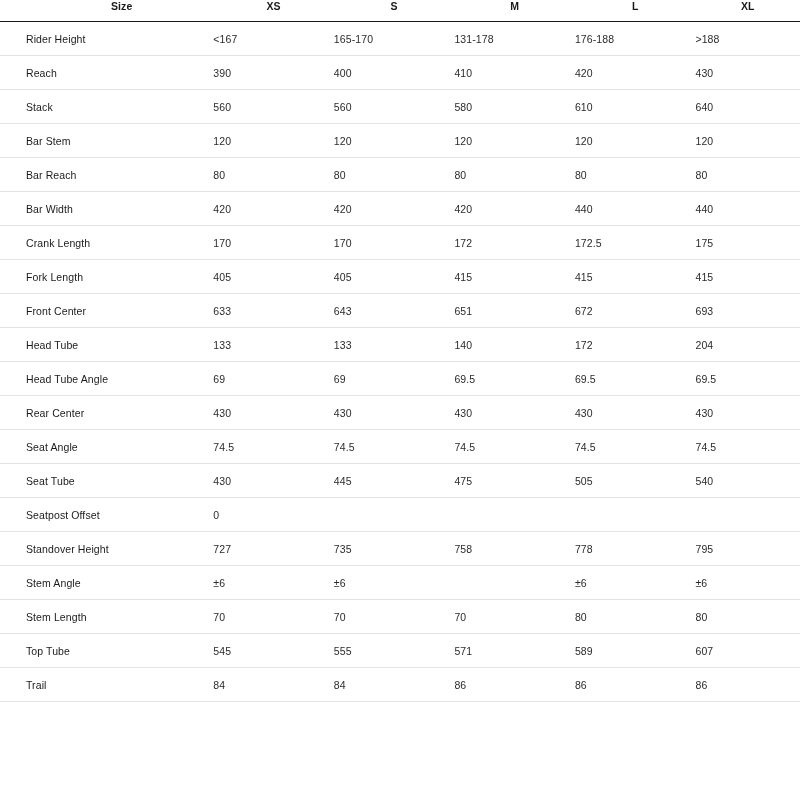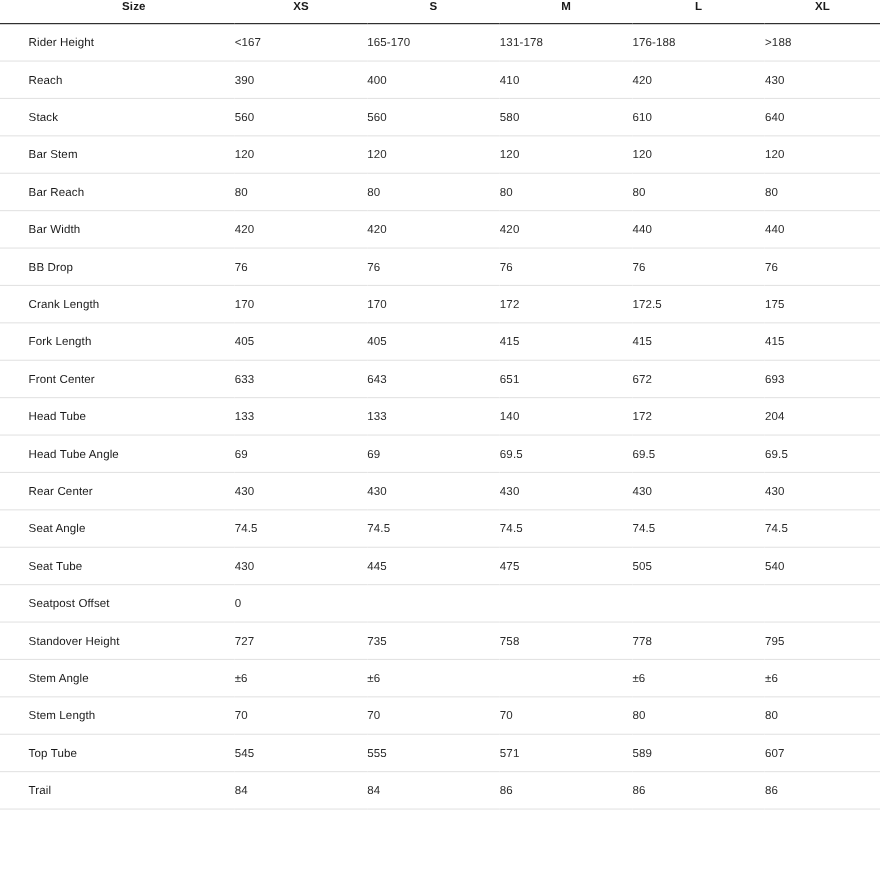--- a/index.html
+++ b/index.html
@@ -121,28 +121,20 @@
         </tr>
         <tr>
           <td class="row-label">Bar Width</td>
           <td class="row-value">420</td>
           <td class="row-value">420</td>
           <td class="row-value">420</td>
           <td class="row-value">440</td>
           <td class="row-value">440</td>
         </tr>
         <tr>
-          <td class="row-label">BB Drop</td>
-          <td class="row-value">76</td>
-          <td class="row-value">76</td>
-          <td class="row-value">76</td>
-          <td class="row-value">76</td>
-          <td class="row-value">76</td>
-        </tr>
-        <tr>
           <td class="row-label">Crank Length</td>
           <td class="row-value">170</td>
           <td class="row-value">170</td>
           <td class="row-value">172</td>
           <td class="row-value">172.5</td>
           <td class="row-value">175</td>
         </tr>
         <tr>
           <td class="row-label">Fork Length</td>
           <td class="row-value">405</td>

